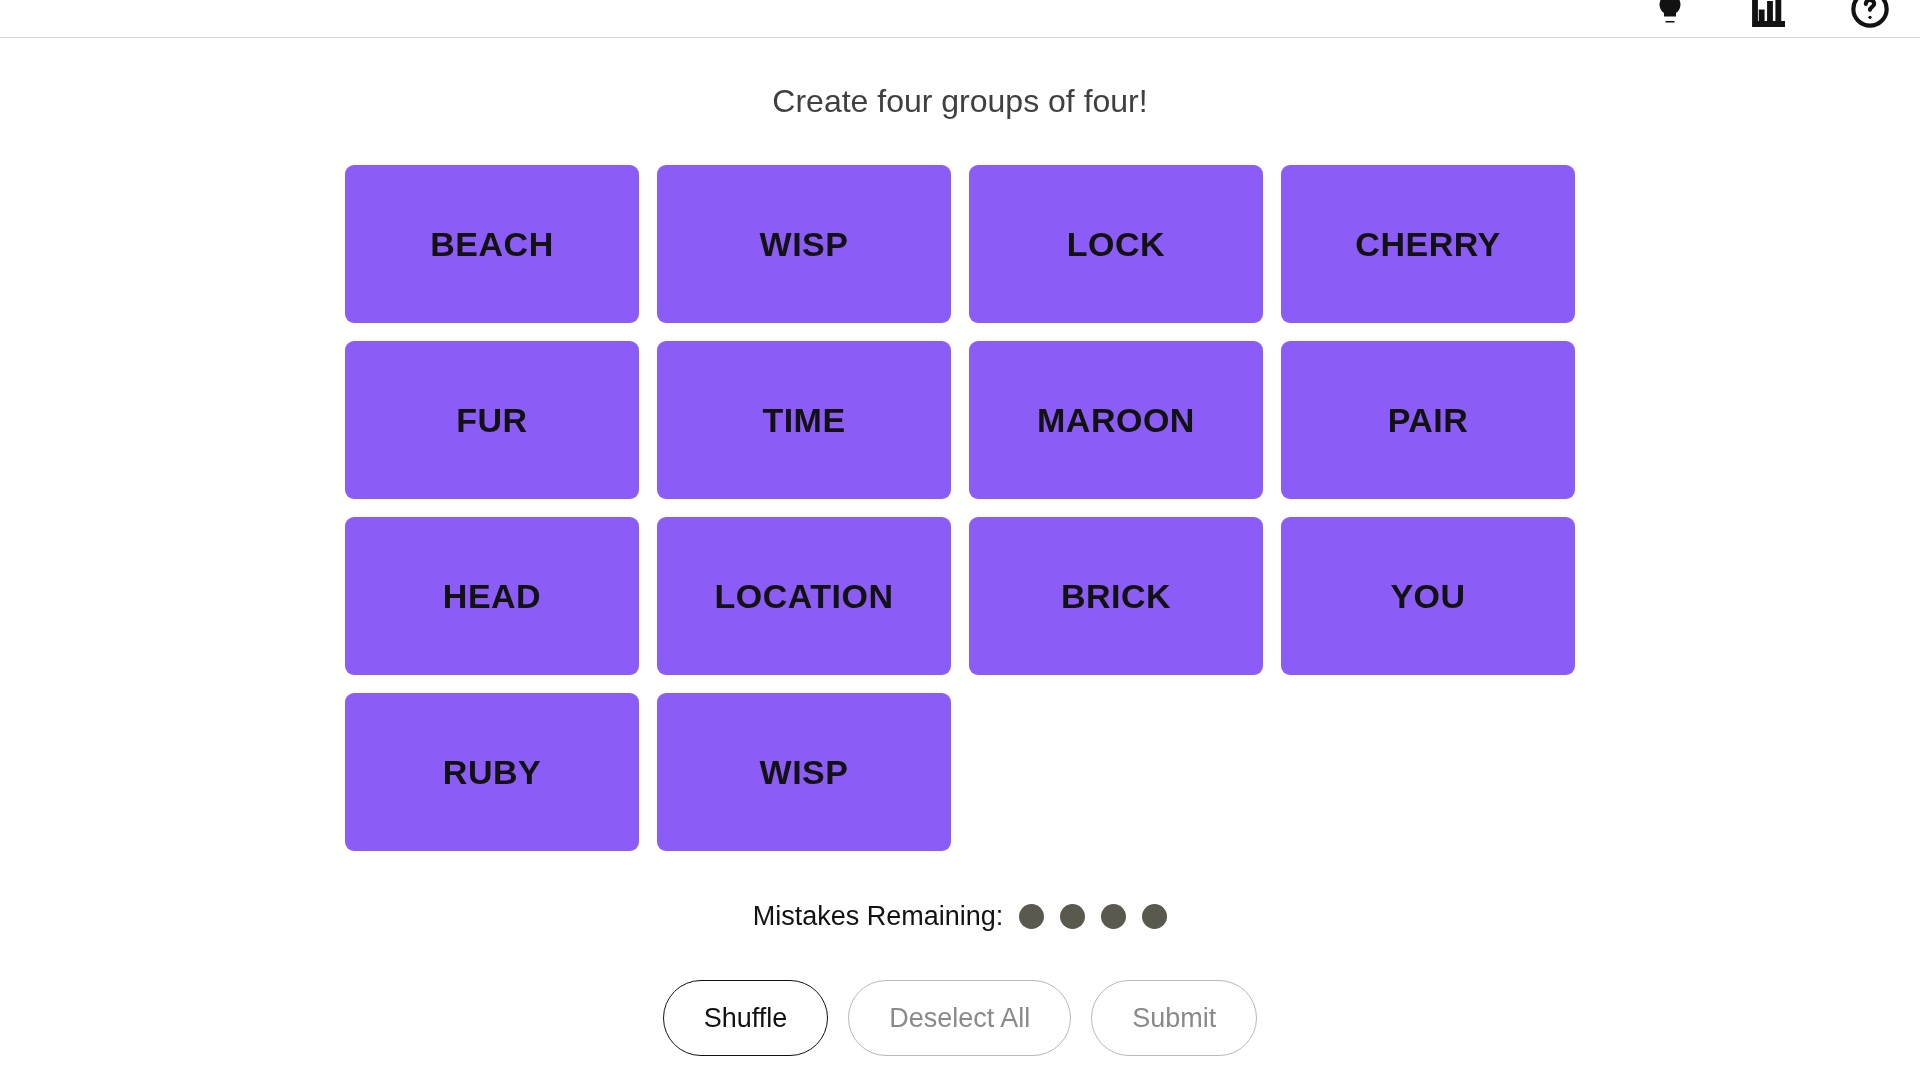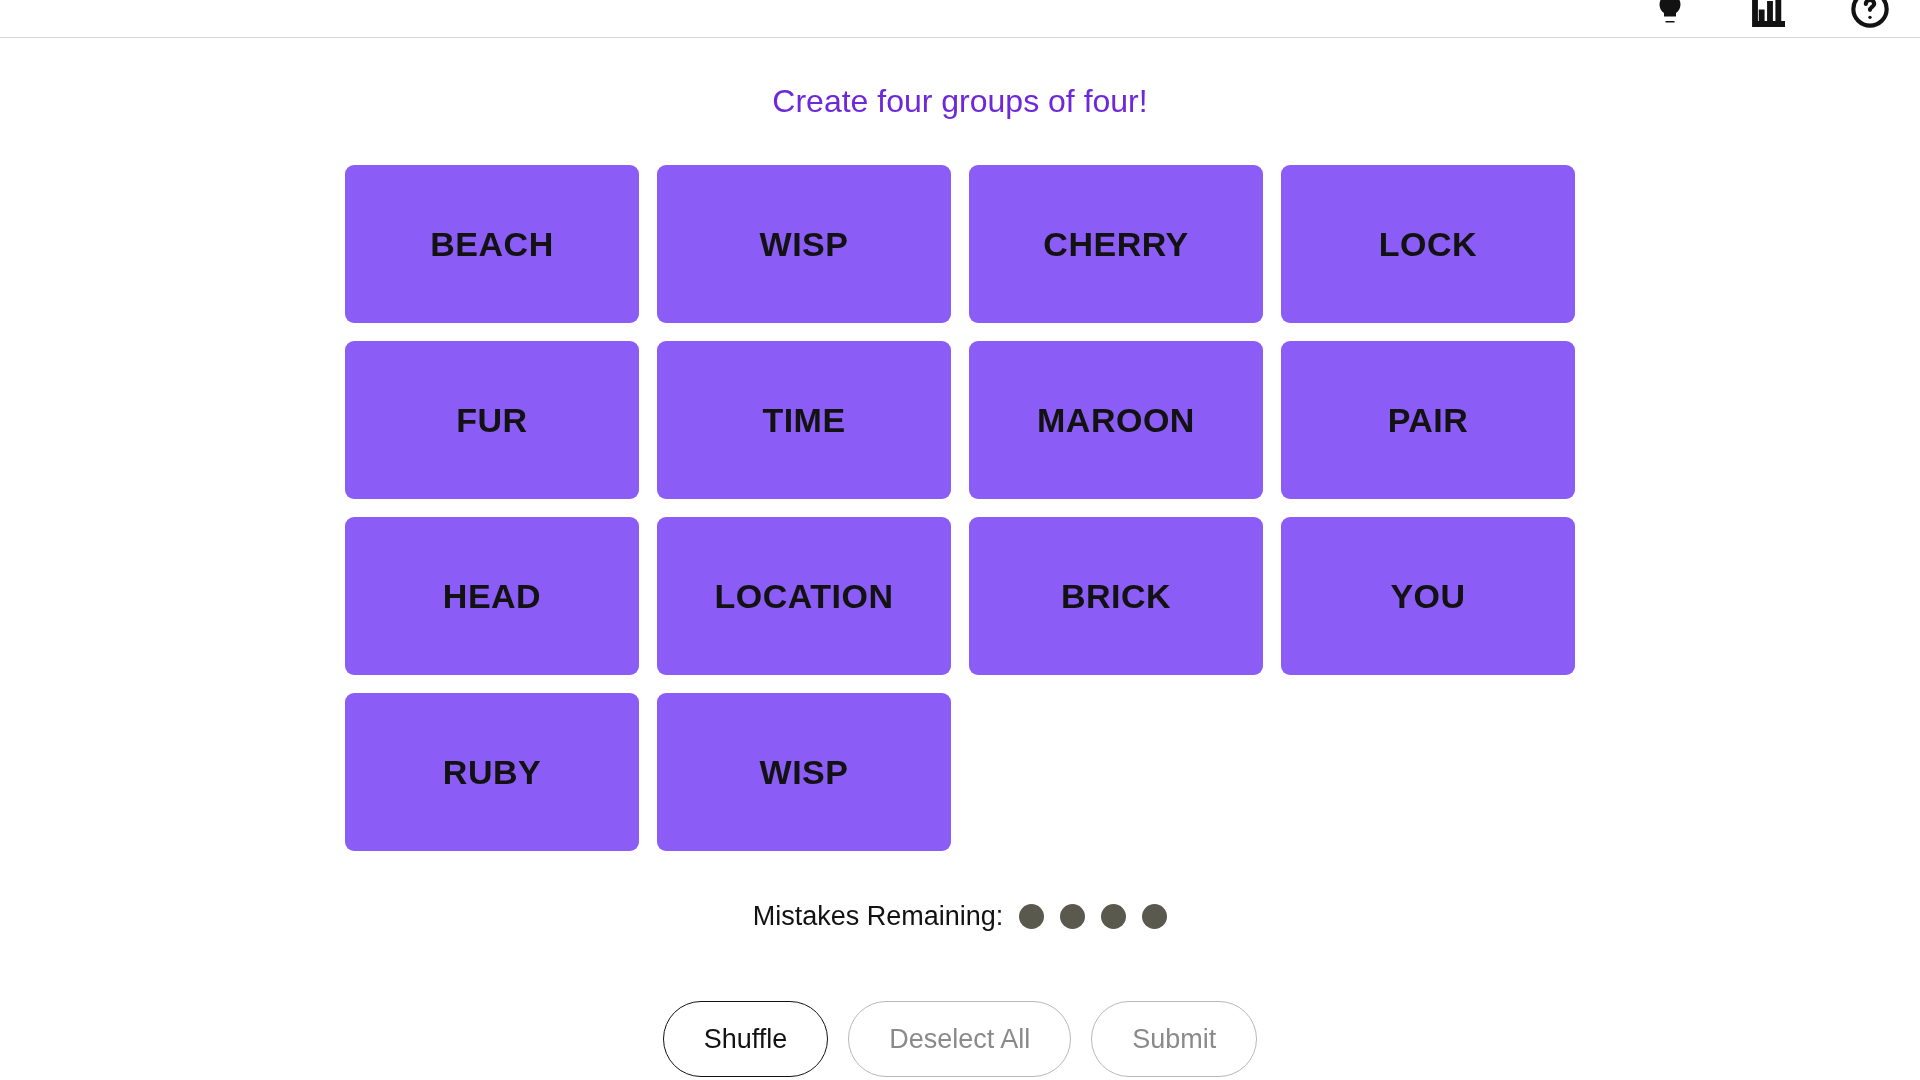--- a/index.html
+++ b/index.html
@@ -42,21 +42,21 @@
       left: 0;
       right: 0;
       display: flex;
       flex-direction: column;
       align-items: center;
       padding-top: 45px;
     }
     .instruction {
       font-size: 32px;
       font-weight: 400;
-      color: #6d28d9;
+      color: #404040;
       margin-bottom: 45px;
     }
     .grid {
       display: grid;
       grid-template-columns: repeat(4, 294px);
       grid-template-rows: repeat(4, 158px);
       gap: 18px;
       margin-bottom: 50px;
     }
     .tile {
@@ -103,21 +103,20 @@
       border-radius: 100px;
       border: 1.5px solid #121212;
       background: #ffffff;
       font-size: 27px;
       font-weight: 500;
       color: #121212;
       cursor: pointer;
       display: flex;
       align-items: center;
       justify-content: center;
-      margin-top: 21px;
     }
     .action-button.disabled {
       border-color: #b8b8b8;
       color: #8a8a8a;
       cursor: default;
     }
   </style>
 </head>
 <body>
 
@@ -141,22 +140,22 @@
       </svg>
   </div>
 </div>
 
 <div class="content">
   <div class="instruction">Create four groups of four!</div>
 
   <div class="grid">
     <div class="tile">BEACH</div>
     <div class="tile">WISP</div>
+    <div class="tile">LOCK</div>
     <div class="tile">CHERRY</div>
-    <div class="tile">LOCK</div>
     <div class="tile">FUR</div>
     <div class="tile">TIME</div>
     <div class="tile">MAROON</div>
     <div class="tile">PAIR</div>
     <div class="tile">HEAD</div>
     <div class="tile">LOCATION</div>
     <div class="tile">BRICK</div>
     <div class="tile">YOU</div>
     <div class="tile">RUBY</div>
     <div class="tile">WISP</div>

